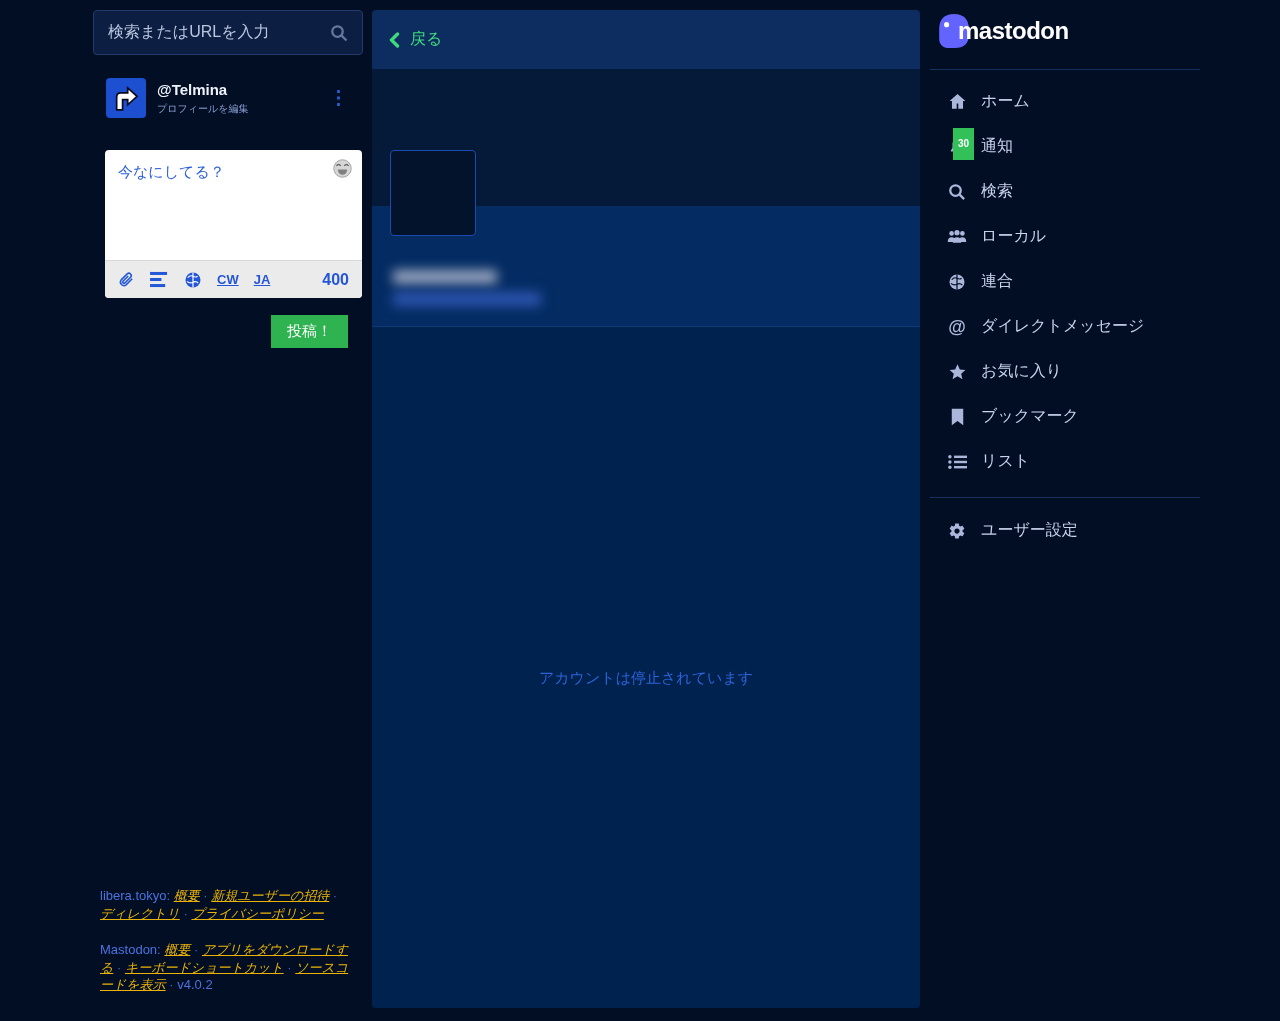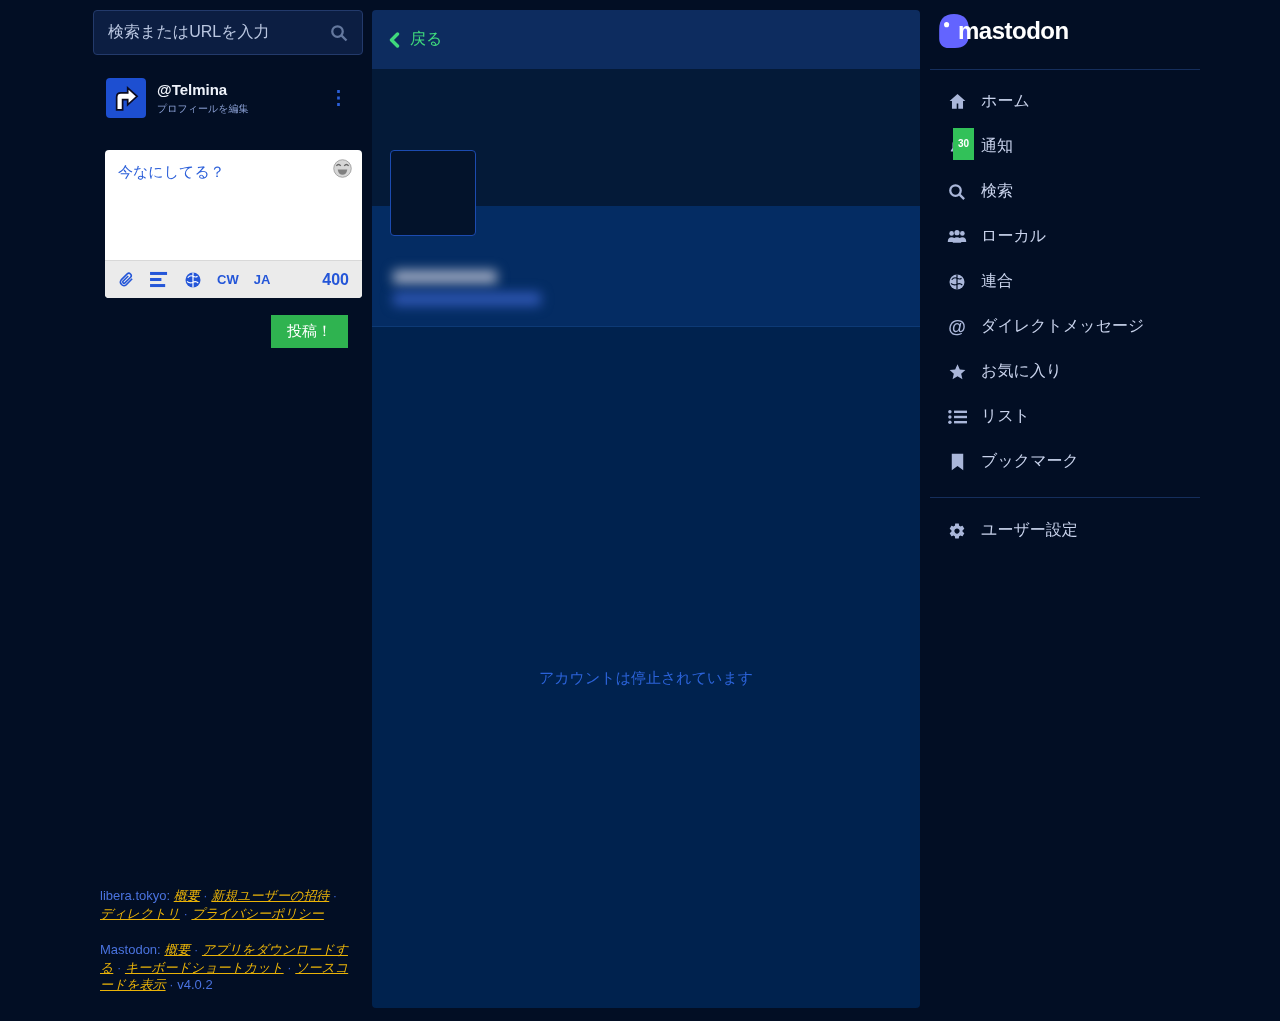--- a/index.html
+++ b/index.html
@@ -32,21 +32,21 @@
 
   .compose { position:absolute; left:105px; top:150px; width:257px; border-radius:4px; background:#ffffff; }
   .compose-area { position:relative; height:110px; }
   .compose-ph { position:absolute; left:13px; top:13px; color:#2b5fd9; font-size:15px; }
   .compose-emoji { position:absolute; right:9px; top:8px; }
   .compose-bar {
     height:38px; background:#ebebeb; border-top:1px solid #d8d8d8;
     border-radius:0 0 4px 4px; display:flex; align-items:center; padding:0 13px; gap:15px;
     color:#2456d8;
   }
-  .tb-txt { font-size:13px; font-weight:bold; color:#2456d8; }
+  .tb-txt { font-size:13px; font-weight:bold; color:#2456d8;text-decoration:underline; }
   .char-count { margin-left:auto; font-size:16px; font-weight:bold; color:#2456d8; }
 
   .post-btn {
     position:absolute; left:271px; top:315px; width:77px; height:33px;
     background:#2fb350; border:none; border-radius:0;
     color:#ffffff; font-size:15px; font-family:"Liberation Sans",sans-serif; cursor:pointer;
   }
 
   .footer { position:absolute; left:100px; top:887px; width:254px; font-size:13px; line-height:17.5px; color:#4a73df; }
   .footer p + p { margin-top:19px; }
@@ -255,39 +255,39 @@
     <div class="nav-item">
       <span class="ico">
           <svg width="19" height="18" viewBox="0 0 24 24" fill="currentColor">
             <path d="M12 1.5 l3.1 7 7.4.7 -5.6 5 1.7 7.3 -6.6-3.9 -6.6 3.9 1.7-7.3 -5.6-5 7.4-.7 z"></path>
           </svg>
         </span>
       <span>お気に入り</span>
     </div>
     <div class="nav-item">
       <span class="ico">
+          <svg width="15" height="18" viewBox="0 0 18 22" fill="currentColor">
+            <path d="M2 1 h14 v20 l-7-5.2 L2 21 z"></path>
+          </svg>
+        </span>
+      <span>ブックマーク</span>
+    </div>
+    <div class="nav-item">
+      <span class="ico">
           <svg width="19" height="16" viewBox="0 0 22 18" fill="currentColor">
             <circle cx="2.2" cy="3" r="2"></circle>
             <rect x="7" y="1.6" width="15" height="2.8"></rect>
             <circle cx="2.2" cy="9" r="2"></circle>
             <rect x="7" y="7.6" width="15" height="2.8"></rect>
             <circle cx="2.2" cy="15" r="2"></circle>
             <rect x="7" y="13.6" width="15" height="2.8"></rect>
           </svg>
         </span>
       <span>リスト</span>
     </div>
-    <div class="nav-item">
-      <span class="ico">
-          <svg width="15" height="18" viewBox="0 0 18 22" fill="currentColor">
-            <path d="M2 1 h14 v20 l-7-5.2 L2 21 z"></path>
-          </svg>
-        </span>
-      <span>ブックマーク</span>
-    </div>
   </div>
 
   <div class="side-divider" style="top:497px"></div>
 
   <div class="nav-settings">
     <div class="nav-item">
       <span class="ico">
           <svg width="18" height="18" viewBox="0 0 24 24" fill="currentColor">
             <path d="M19.4 13c.04-.32.06-.66.06-1s-.02-.68-.07-1l2.1-1.65c.19-.15.24-.42.12-.64l-2-3.46c-.12-.22-.39-.3-.61-.22l-2.49 1c-.52-.4-1.08-.73-1.69-.98l-.38-2.65C14.4 2.18 14.2 2 14 2h-4c-.2 0-.4.18-.44.4l-.38 2.65c-.61.25-1.17.59-1.69.98l-2.49-1c-.23-.09-.49 0-.61.22l-2 3.46c-.12.22-.07.49.12.64L4.6 11c-.05.32-.07.66-.07 1s.02.68.07 1l-2.1 1.65c-.19.15-.24.42-.12.64l2 3.46c.12.22.39.3.61.22l2.49-1c.52.4 1.08.73 1.69.98l.38 2.65c.04.22.24.4.44.4h4c.2 0 .4-.18.44-.4l.38-2.65c.61-.25 1.17-.59 1.69-.98l2.49 1c.23.09.49 0 .61-.22l2-3.46c.12-.22.07-.49-.12-.64L19.4 13zM12 15.5c-1.93 0-3.5-1.57-3.5-3.5s1.57-3.5 3.5-3.5 3.5 1.57 3.5 3.5-1.57 3.5-3.5 3.5z"></path>
           </svg>

